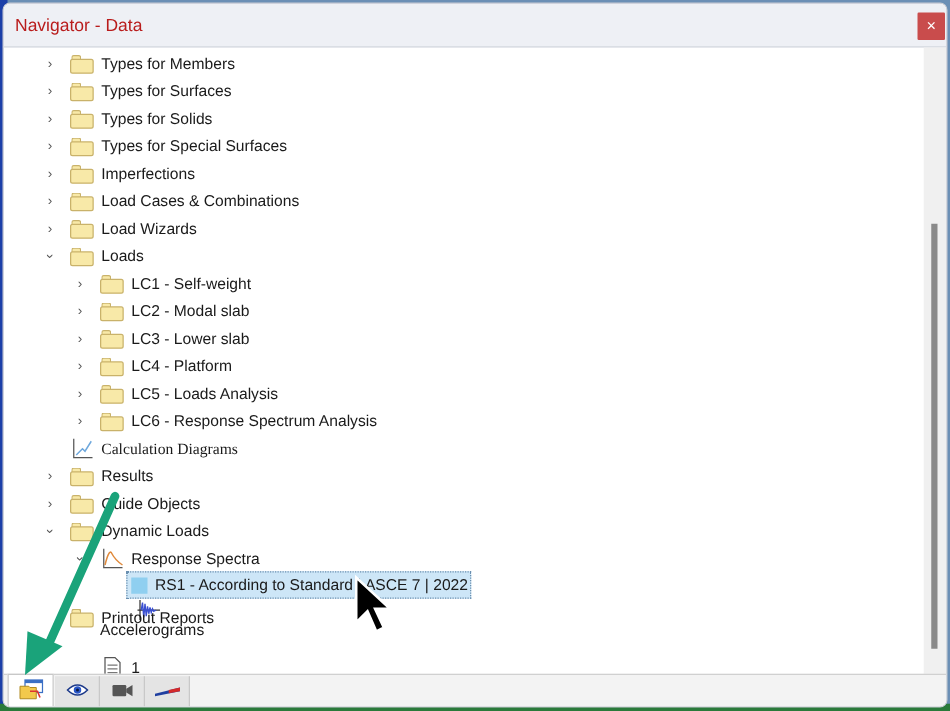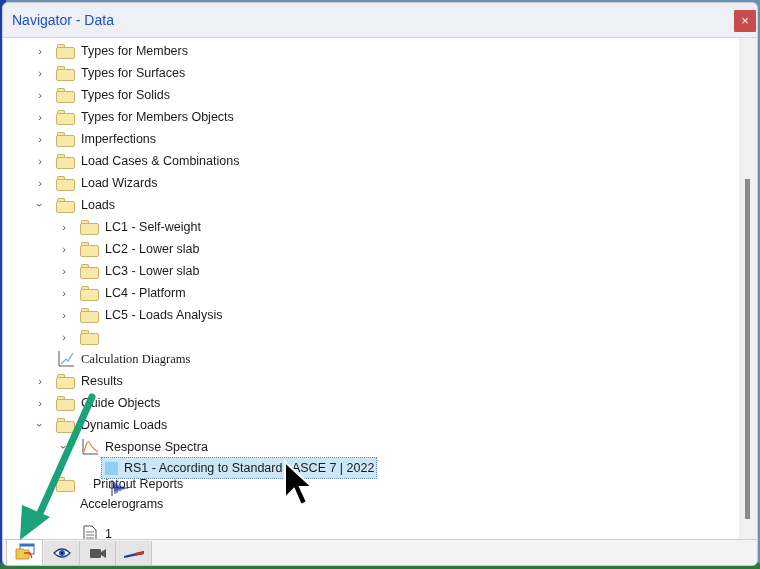--- a/index.html
+++ b/index.html
@@ -1,21 +1,21 @@
 <!DOCTYPE html>
 <html><head>
 <meta charset="utf-8">
 <style>
   html,body{margin:0;padding:0;}
   body{width:760px;height:569px;background:#6b8fb5;position:relative;overflow:hidden;font-family:"Liberation Sans",sans-serif;}
   .bg-left{position:absolute;left:0;top:0;width:6px;height:569px;background:#1c3fa8;}
   .bg-bottom{position:absolute;left:0;top:563px;width:760px;height:6px;background:#2a7a3a;}
   .window{position:absolute;left:2px;top:2px;width:756px;height:564px;background:#ffffff;border:1px solid #c9ccd3;border-radius:6px;overflow:hidden;box-sizing:border-box;}
   .titlebar{position:absolute;left:0;top:0;width:100%;height:34px;background:#eef0f5;border-bottom:1px solid #d4d7de;}
-  .title{position:absolute;left:9px;top:9px;font-size:14px;color:#1d4ed8;}
+  .title{position:absolute;left:9px;top:9px;font-size:14px;color:#b91c1c;}
   .close-btn{position:absolute;right:1px;top:7px;width:22px;height:22px;background:#c94c4c;color:#fff;font-size:13px;line-height:22px;text-align:center;border-radius:1px;}
   .tree{position:absolute;left:0;top:35px;width:735px;height:502px;overflow:hidden;}
   .row{position:absolute;height:22px;display:flex;align-items:center;font-size:12.5px;color:#1a1a1a;white-space:nowrap;}
   .chev{width:12px;height:22px;display:flex;align-items:center;justify-content:center;color:#555;font-size:11px;margin-right:10px;}
   .folder{width:20px;height:15px;margin-right:5px;position:relative;}
   .folder .body{position:absolute;left:0;top:3px;width:19px;height:12px;background:#f8e9a8;border:1px solid #c9b26a;border-radius:2px;box-sizing:border-box;}
   .folder .tab{position:absolute;left:1px;top:0;width:8px;height:4px;background:#f8e9a8;border:1px solid #c9b26a;border-bottom:none;border-radius:2px 2px 0 0;box-sizing:border-box;}
   .icon{width:20px;height:18px;margin-right:5px;display:flex;align-items:center;justify-content:center;}
   .selected{background:#cde6f7;border:1px dotted #6a8fb0;padding-right:2px;}
   .sel-square{width:13px;height:13px;background:#8fcff0;margin-right:6px;margin-left:3px;}
@@ -64,21 +64,21 @@
           <span class="body"></span>
         </span>
       <span>Types for Solids</span>
     </div>
     <div class="row" style="left:31px;top:68px;">
       <span class="chev">›</span>
       <span class="folder">
           <span class="tab"></span>
           <span class="body"></span>
         </span>
-      <span>Types for Members Objects</span>
+      <span>Types for Special Surfaces</span>
     </div>
     <div class="row" style="left:31px;top:90px;">
       <span class="chev">›</span>
       <span class="folder">
           <span class="tab"></span>
           <span class="body"></span>
         </span>
       <span>Imperfections</span>
     </div>
     <div class="row" style="left:31px;top:112px;">
@@ -112,21 +112,21 @@
           <span class="body"></span>
         </span>
       <span>LC1 - Self-weight</span>
     </div>
     <div class="row" style="left:55px;top:200px;">
       <span class="chev">›</span>
       <span class="folder">
           <span class="tab"></span>
           <span class="body"></span>
         </span>
-      <span>LC2 - Lower slab</span>
+      <span>LC2 - Modal slab</span>
     </div>
     <div class="row" style="left:55px;top:222px;">
       <span class="chev">›</span>
       <span class="folder">
           <span class="tab"></span>
           <span class="body"></span>
         </span>
       <span>LC3 - Lower slab</span>
     </div>
     <div class="row" style="left:55px;top:244px;">
@@ -144,20 +144,21 @@
           <span class="body"></span>
         </span>
       <span>LC5 - Loads Analysis</span>
     </div>
     <div class="row" style="left:55px;top:288px;">
       <span class="chev">›</span>
       <span class="folder">
           <span class="tab"></span>
           <span class="body"></span>
         </span>
+      <span>LC6 - Response Spectrum Analysis</span>
     </div>
     <div class="row" style="left:53px;top:310px;font-family:Liberation Serif, serif;">
       <span class="icon">
         <svg width="18" height="18" viewBox="0 0 18 18">
             <path d="M2 1 V16 H17" stroke="#555" stroke-width="1" fill="none"></path>
             <path d="M4 14 L9 9 L11 11 L16 3" stroke="#6fa8dc" stroke-width="1.2" fill="none"></path>
           </svg>
       </span>
       <span>Calculation Diagrams</span>
     </div>
@@ -202,21 +203,21 @@
     <div class="row" style="left:77px;top:441px;flex-direction:column;">
       <span class="icon">
         <svg width="20" height="18" viewBox="0 0 20 18">
             <path d="M3 1 V17" stroke="#333" stroke-width="1"></path>
             <path d="M1 9 H19" stroke="#333" stroke-width="1"></path>
             <path d="M4 9 L5 3 L6 15 L7 4 L8 14 L9 6 L10 12 L11 7 L12 11 L13 8 L14 10 L16 9" stroke="#3a4fd0" stroke-width="1.1" fill="none"></path>
           </svg>
       </span>
       <span>Accelerograms</span>
     </div>
-    <div class="row" style="left:53px;top:435px;gap:12px;">
+    <div class="row" style="left:53px;top:445px;">
       <span class="folder">
           <span class="tab"></span>
           <span class="body"></span>
         </span>
       <span>Printout Reports</span>
     </div>
     <div class="row" style="left:77px;top:485px;">
       <span class="icon">
         <svg width="16" height="18" viewBox="0 0 16 18">
             <path d="M2 1 H10 L14 5 V17 H2 Z" stroke="#555" stroke-width="1" fill="#fff"></path>

